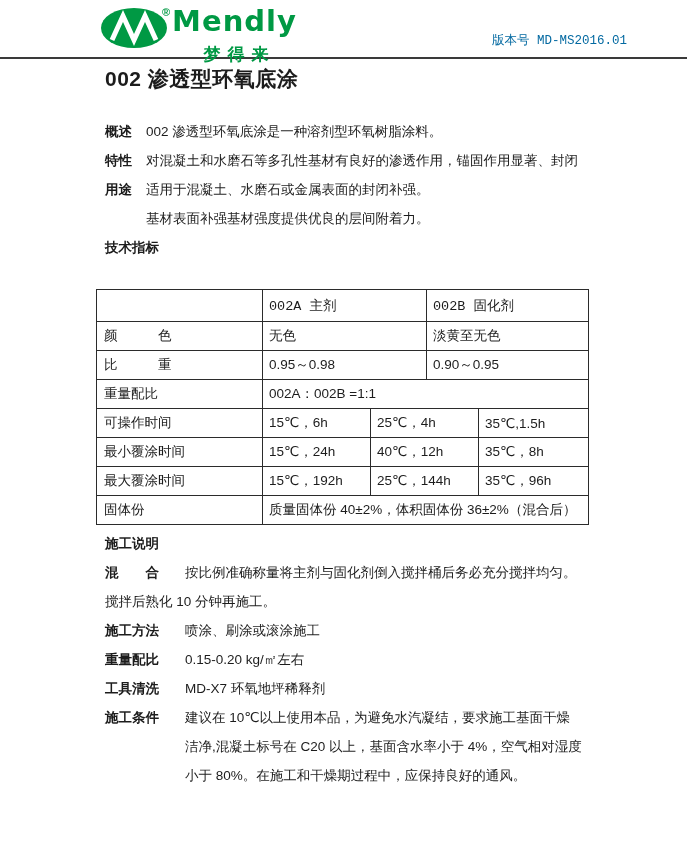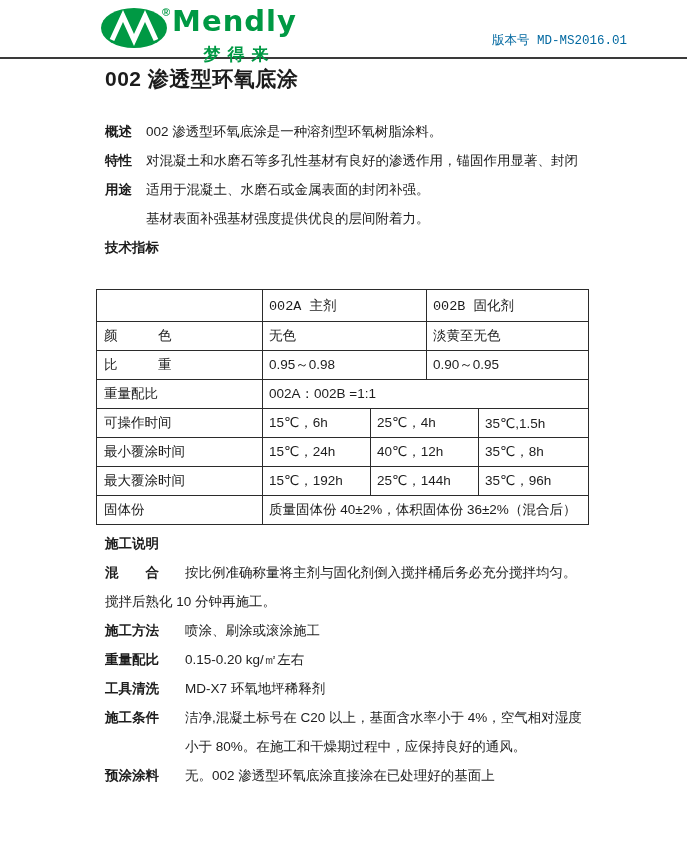--- a/index.html
+++ b/index.html
@@ -191,23 +191,20 @@
       <span class="lbl">重量配比</span>
       <span class="val">0.15-0.20 kg/㎡左右</span>
     </div>
     <div class="row">
       <span class="lbl">工具清洗</span>
       <span class="val">MD-X7 环氧地坪稀释剂</span>
     </div>
     <div class="row">
       <span class="lbl">施工条件</span>
       <span class="val cond-lines">
+        <div>建议在 10℃以上使用本品，为避免水汽凝结，要求施工基面干燥</div>
         <div>洁净,混凝土标号在 C20 以上，基面含水率小于 4%，空气相对湿度</div>
         <div>小于 80%。在施工和干燥期过程中，应保持良好的通风。</div>
       </span>
     </div>
-    <div class="row">
-      <span class="lbl">预涂涂料</span>
-      <span class="val">无。002 渗透型环氧底涂直接涂在已处理好的基面上</span>
-    </div>
   </div>
 
 </div>
 
 </body></html>

